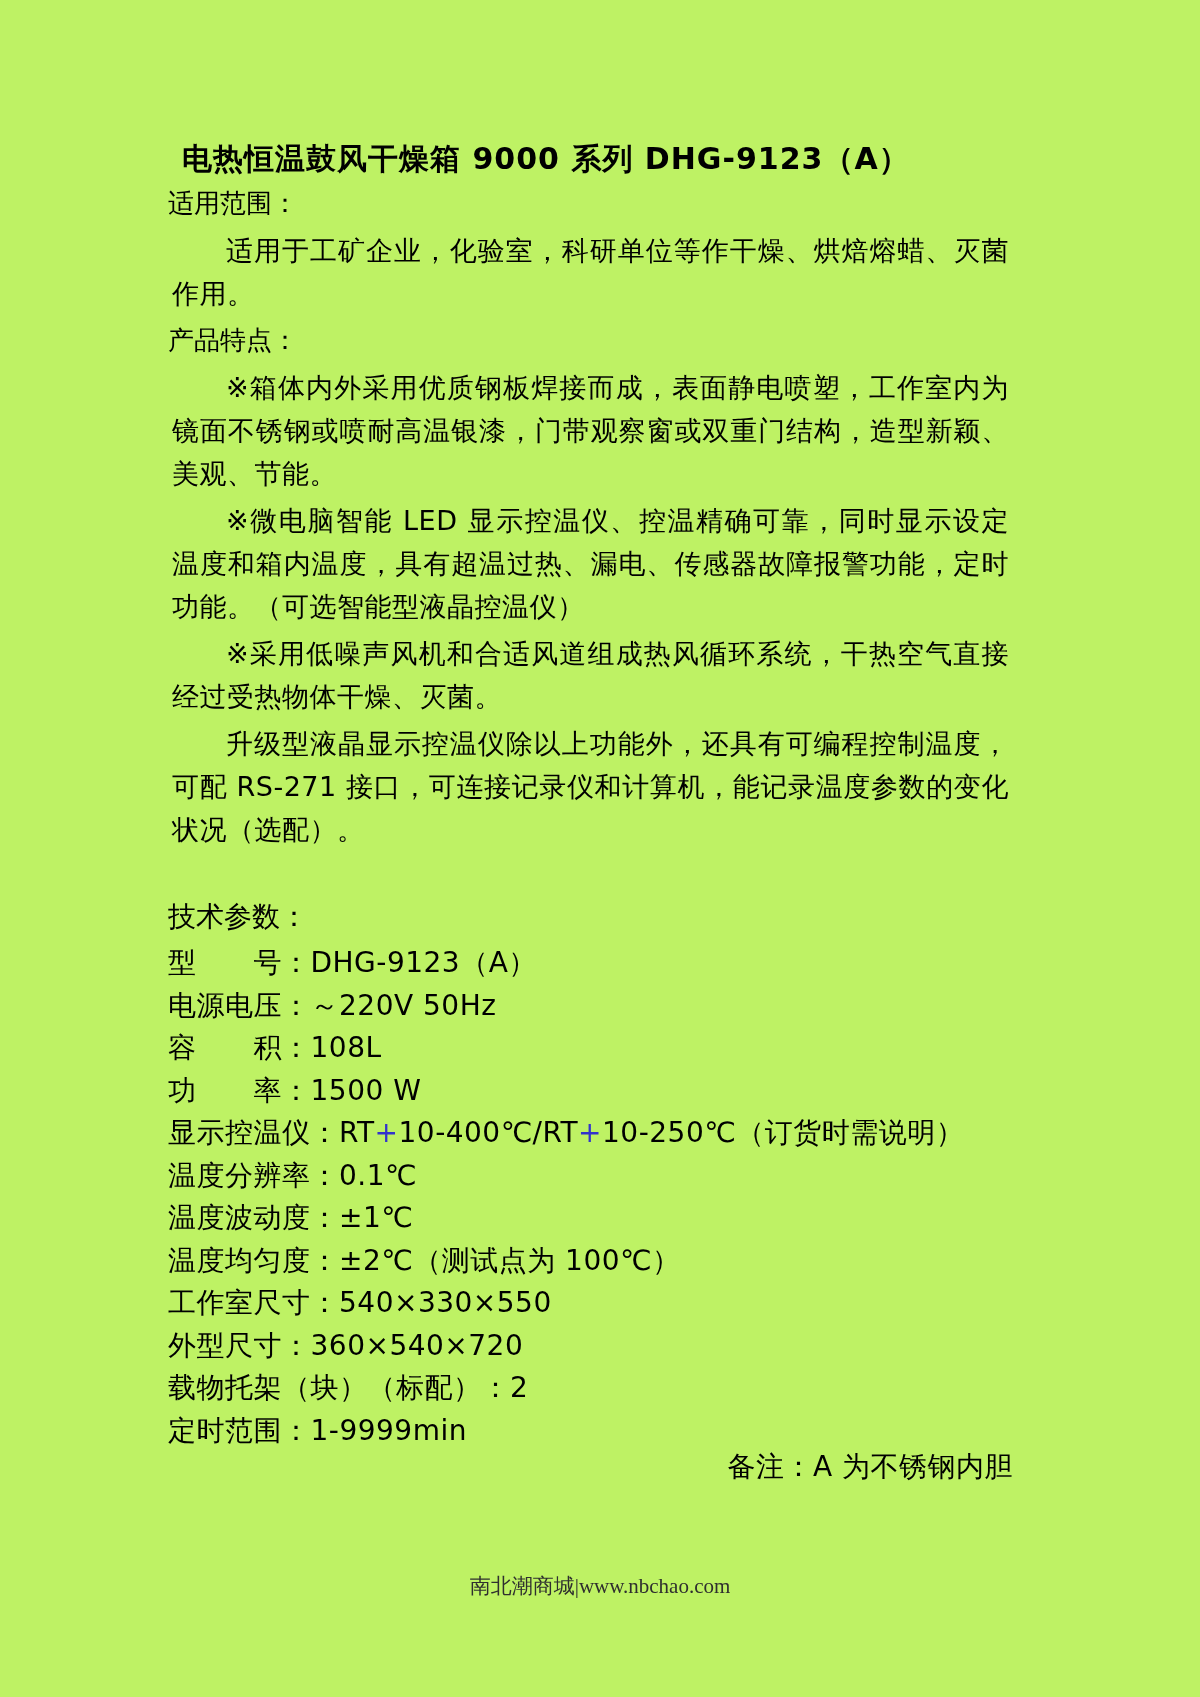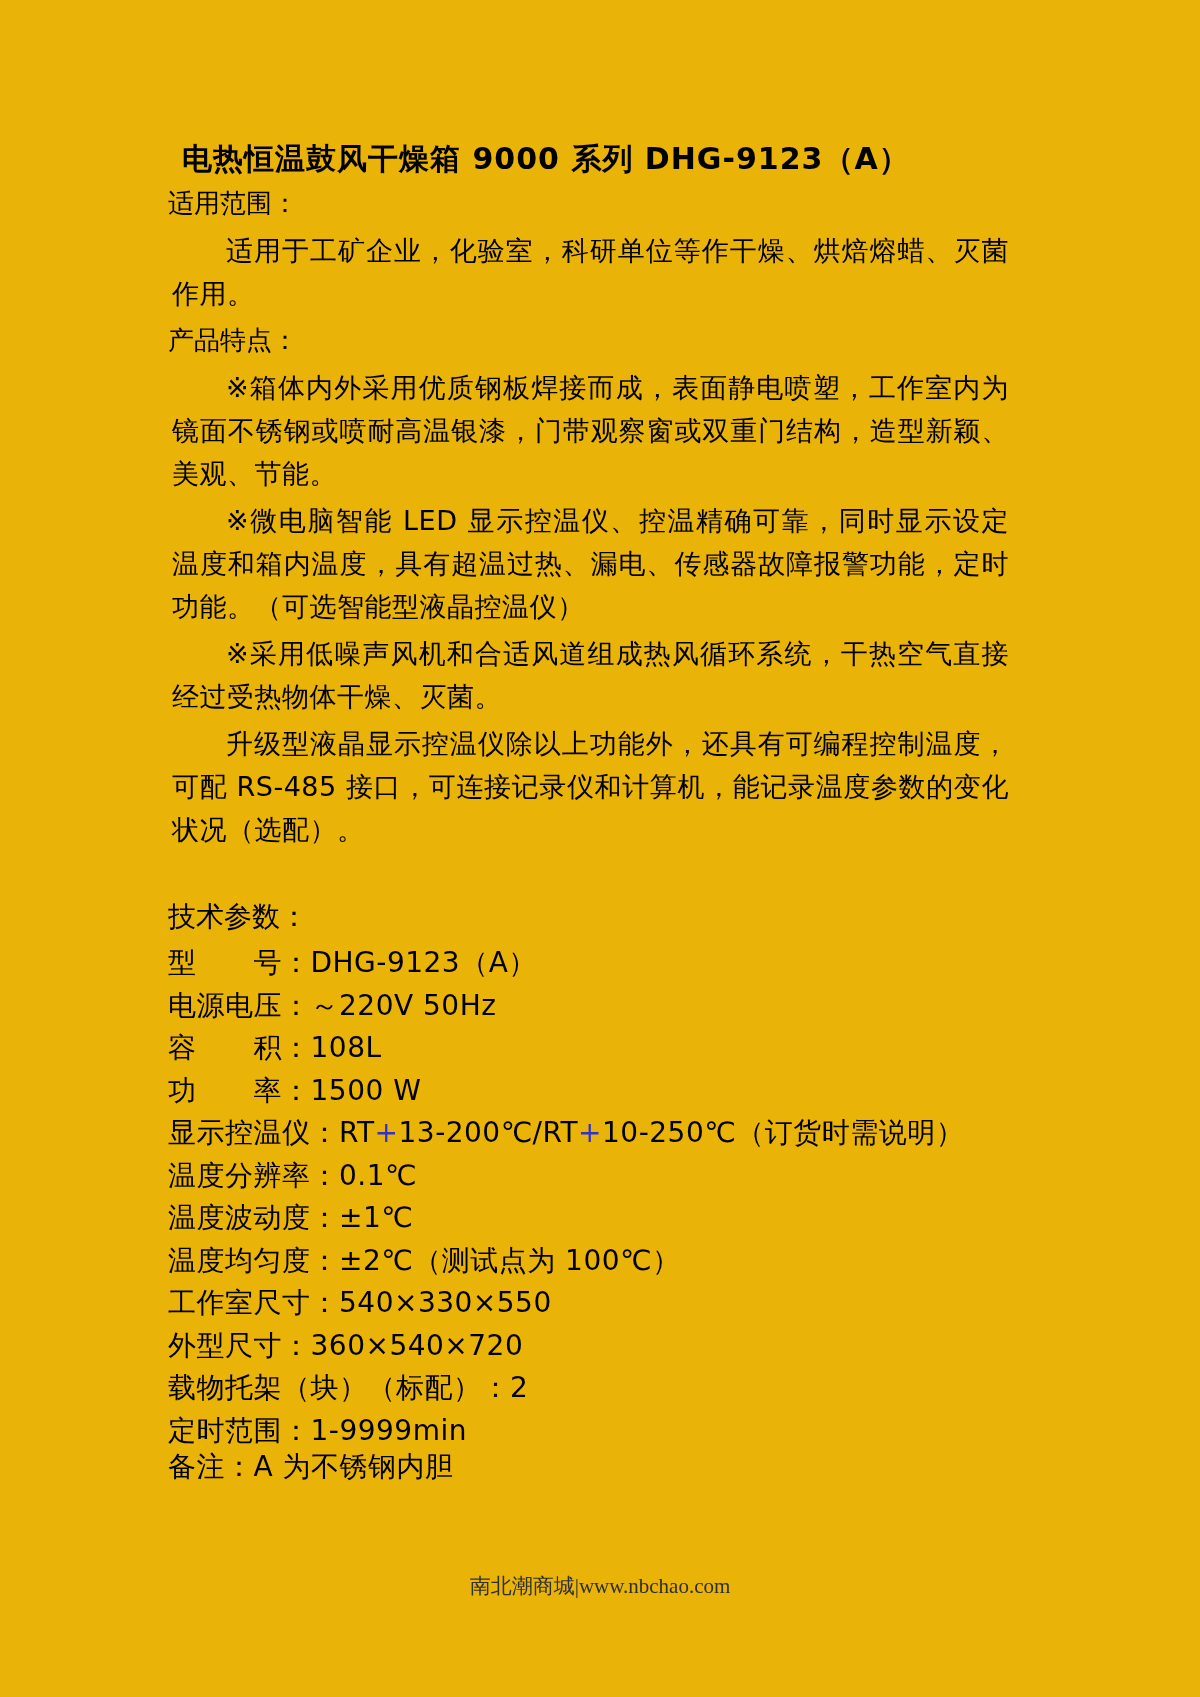--- a/index.html
+++ b/index.html
@@ -12,21 +12,21 @@
     height: 1697px;
     position: relative;
     font-family: "DejaVu Sans", "Liberation Sans", sans-serif;
     color: #000000;
   }
   .page {
     position: absolute;
     left: 0; top: 0;
     width: 1200px;
     height: 1697px;
-    background: #eab308;
+    background: #bef264;
     overflow: hidden;
   }
   .content {
     position: absolute;
     left: 168px;
     top: 136px;
     width: 845px;
   }
   .doc-title {
     font-size: 30px;
@@ -56,20 +56,21 @@
     margin-top: 44px;
     margin-bottom: 4px;
   }
   .spec-row {
     font-size: 28px;
     line-height: 42.5px;
     letter-spacing: 0.5px;
   }
   .spec-row.tight {
     line-height: 30px;
+    text-align: right;
   }
   .footer {
     position: absolute;
     top: 1572px;
     left: 0;
     width: 1200px;
     text-align: center;
     font-family: Liberation Serif, serif;
     font-size: 21px;
     color: #2f2f2f;
@@ -88,39 +89,39 @@
     <p class="para">适用于工矿企业，化验室，科研单位等作干燥、烘焙熔蜡、灭菌作用。</p>
 
     <div class="sec-heading">产品特点：</div>
 
     <p class="para">※箱体内外采用优质钢板焊接而成，表面静电喷塑，工作室内为镜面不锈钢或喷耐高温银漆，门带观察窗或双重门结构，造型新颖、美观、节能。</p>
 
     <p class="para">※微电脑智能 LED 显示控温仪、控温精确可靠，同时显示设定温度和箱内温度，具有超温过热、漏电、传感器故障报警功能，定时功能。（可选智能型液晶控温仪）</p>
 
     <p class="para">※采用低噪声风机和合适风道组成热风循环系统，干热空气直接经过受热物体干燥、灭菌。</p>
 
-    <p class="para">升级型液晶显示控温仪除以上功能外，还具有可编程控制温度，可配 RS-485 接口，可连接记录仪和计算机，能记录温度参数的变化状况（选配）。</p>
+    <p class="para">升级型液晶显示控温仪除以上功能外，还具有可编程控制温度，可配 RS-271 接口，可连接记录仪和计算机，能记录温度参数的变化状况（选配）。</p>
 
     <div class="specs-heading">技术参数：</div>
 
     <div class="specs-list">
       <div class="spec-row">
         <span>型　　号：DHG-9123（A）</span>
       </div>
       <div class="spec-row">
         <span>电源电压：～220V  50Hz</span>
       </div>
       <div class="spec-row">
         <span>容　　积：108L</span>
       </div>
       <div class="spec-row">
         <span>功　　率：1500 W</span>
       </div>
       <div class="spec-row">
-        <span>显示控温仪：RT</span><span style="color: rgb(51, 51, 204);">+</span><span>13-200℃/RT</span><span style="color: rgb(51, 51, 204);">+</span><span>10-250℃（订货时需说明）</span>
+        <span>显示控温仪：RT</span><span style="color: rgb(51, 51, 204);">+</span><span>10-400℃/RT</span><span style="color: rgb(51, 51, 204);">+</span><span>10-250℃（订货时需说明）</span>
       </div>
       <div class="spec-row">
         <span>温度分辨率：0.1℃</span>
       </div>
       <div class="spec-row">
         <span>温度波动度：±1℃</span>
       </div>
       <div class="spec-row">
         <span>温度均匀度：±2℃（测试点为 100℃）</span>
       </div>

